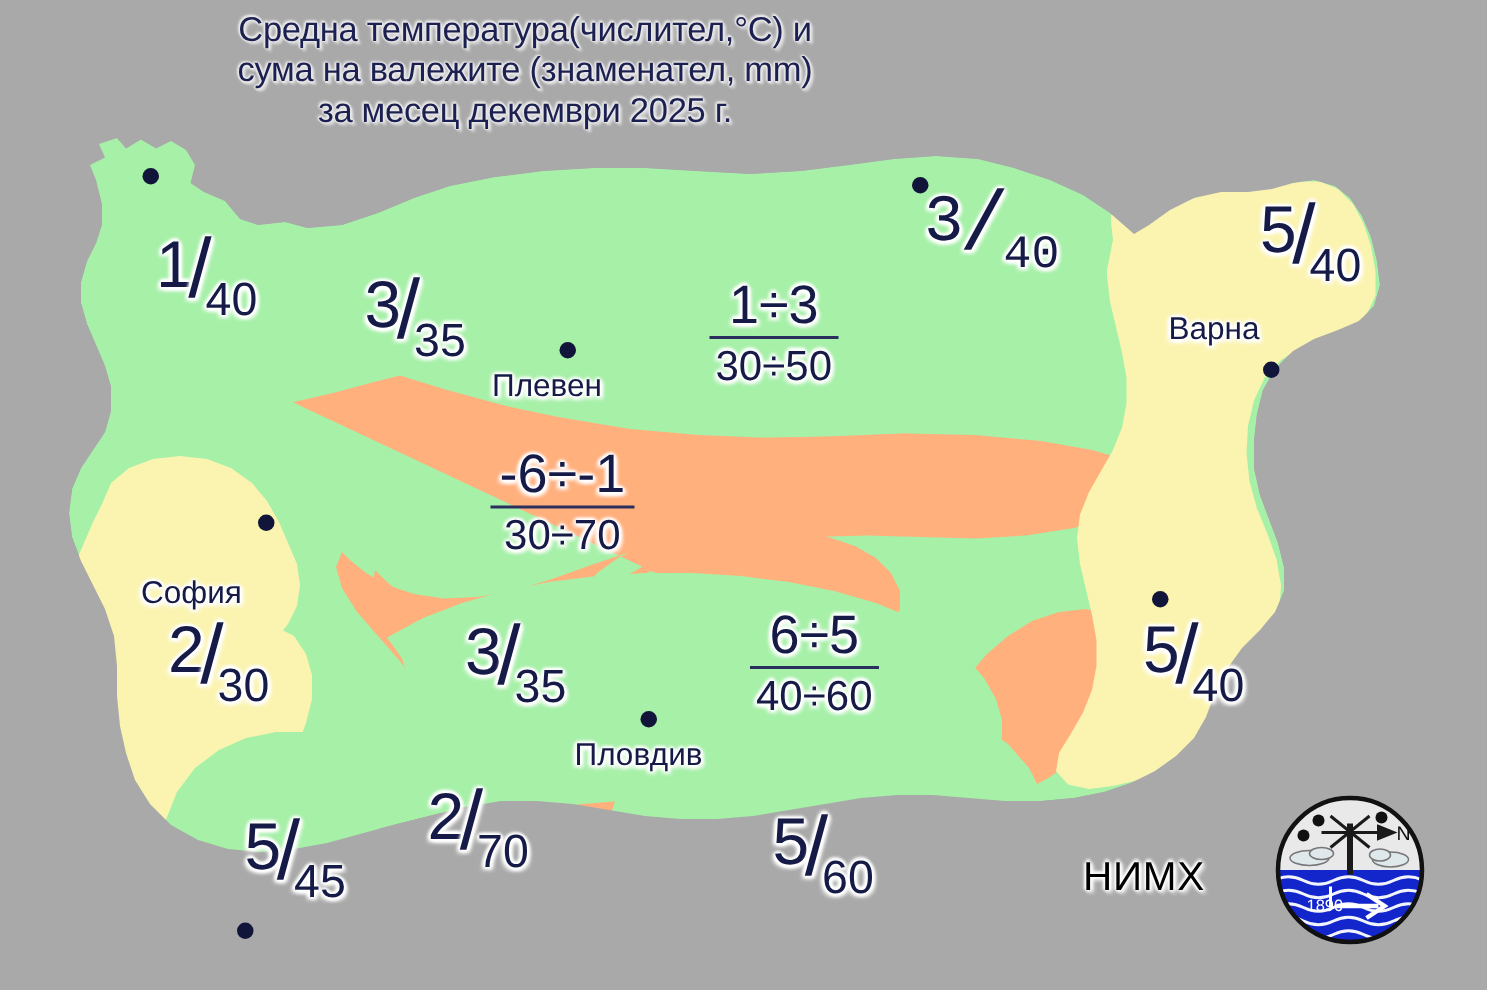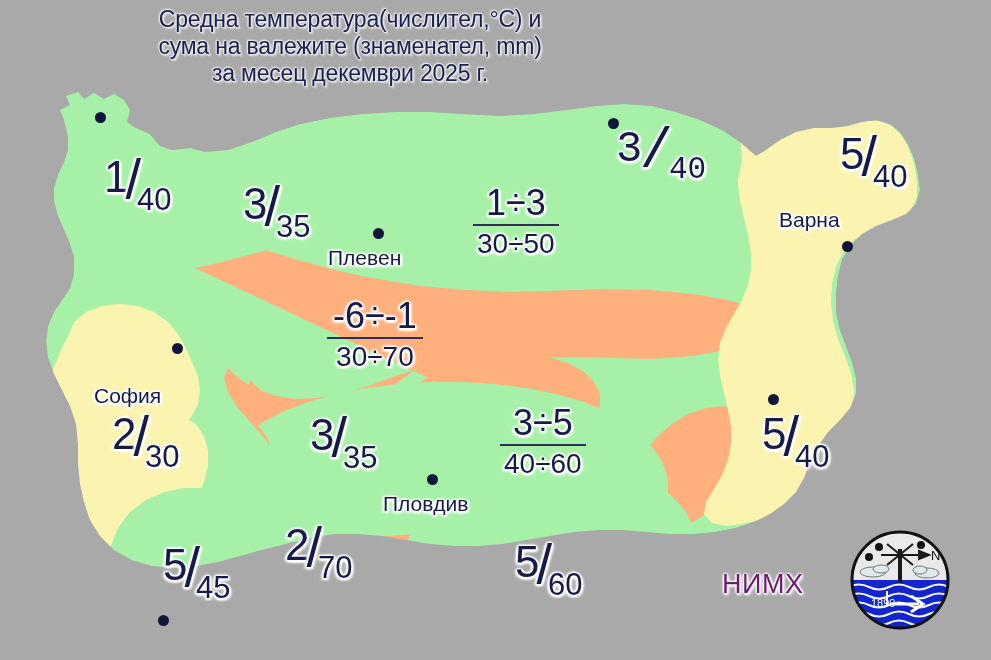--- a/index.html
+++ b/index.html
@@ -113,21 +113,21 @@
     height: 11px;
     border-radius: 50%;
     background: #111539;
     z-index: 21;
   }
   #logo-text {
     position: absolute;
     left: 722px;
     top: 569px;
     font-size: 27px;
-    color: #701a75;
+    color: #000000;
     letter-spacing: 0.5px;
     text-shadow:
       1.5px 0 2px #fff, -1.5px 0 2px #fff,
       0 1.5px 2px #fff, 0 -1.5px 2px #fff,
       2px 2px 3px #fff;
   }
   #logo-emblem {
     position: absolute;
     left: 847px;
     top: 527px;
@@ -380,21 +380,21 @@
     <span class="den">30÷50</span>
   </div>
 
   <div class="lbl frac-bar" style="left:327px; top:298px;">
     <span class="num">-6÷-1</span>
     <span class="rule"></span>
     <span class="den">30÷70</span>
   </div>
 
   <div class="lbl frac-bar" style="left:500px; top:405px;">
-    <span class="num">3÷5</span>
+    <span class="num">6÷5</span>
     <span class="rule"></span>
     <span class="den">40÷60</span>
   </div>
 
   <div class="lbl city-name" style="left:328px; top:246px;">Плевен</div>
   <div class="lbl city-name" style="left:94px;  top:360px;margin-top:24px;">София</div>
   <div class="lbl city-name" style="left:779px; top:208px;">Варна</div>
   <div class="lbl city-name" style="left:383px; top:492px;">Пловдив</div>
 
   <div class="city-dot" style="left:373px; top:228px;"></div>

